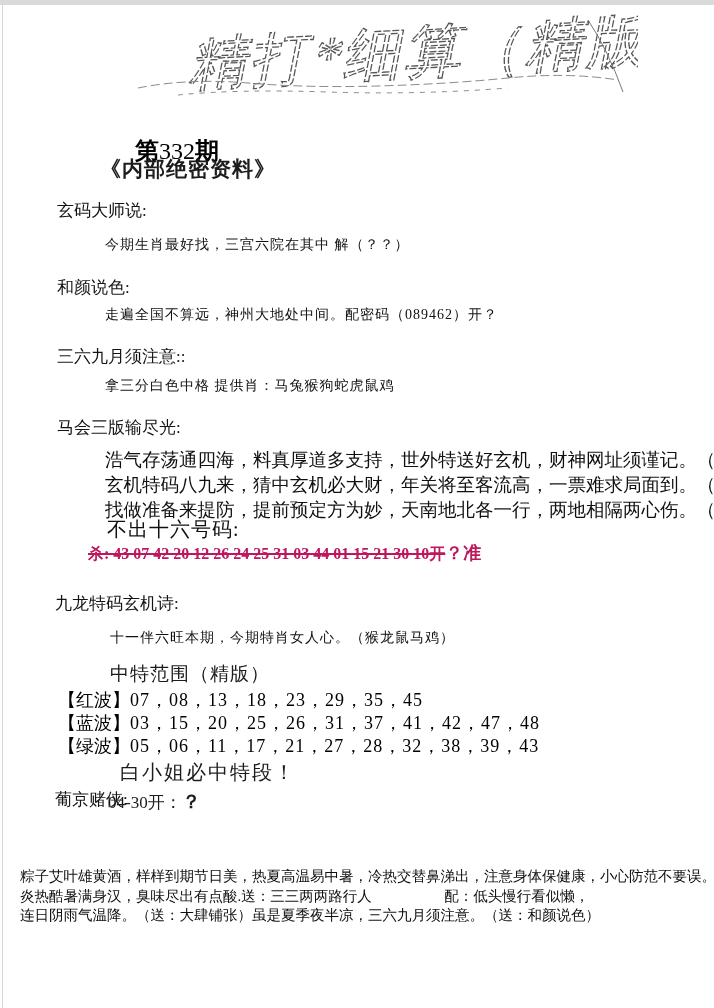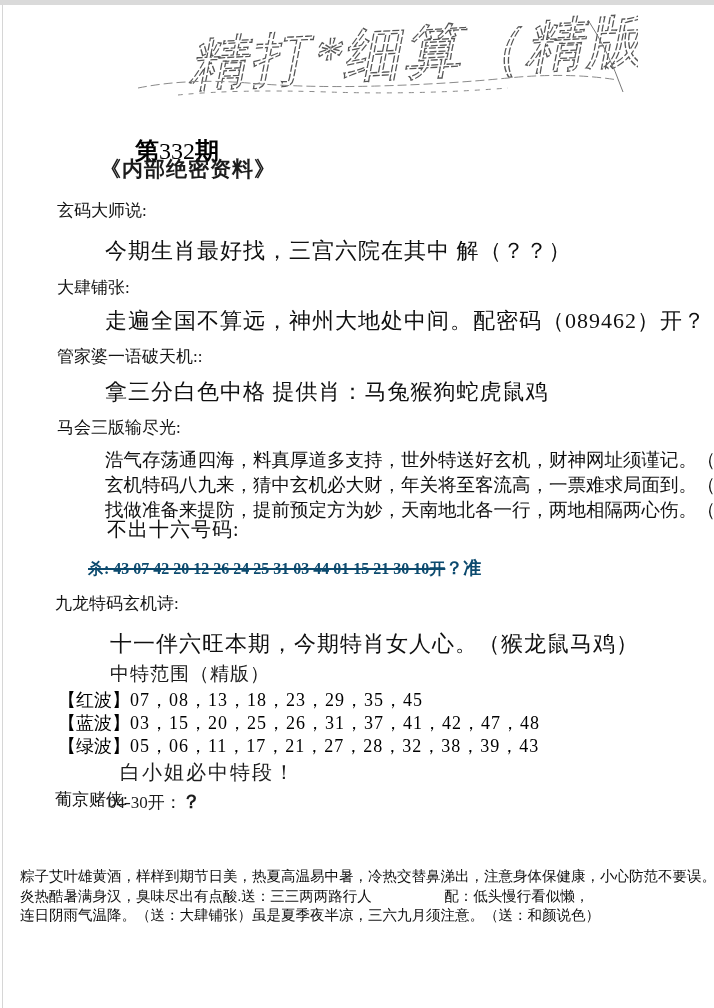--- a/index.html
+++ b/index.html
@@ -32,32 +32,32 @@
     left:135px;top:111px;
     font-family:"Liberation Sans","DejaVu Sans",sans-serif;
     font-size:24px;color:#000;margin-top:24px;
   }
   .issue-line .bold{font-weight:bold;}
   .issue-line .num{font-weight:normal;font-family:"Liberation Serif","DejaVu Serif",serif;}
 
   
   .secret{left:100px;top:155px;font-size:21px;font-weight:600;letter-spacing:1px;}
   .sec-label{font-size:17px;color:#141414;}
-  .sec-line{font-size:22px;color:#101010;letter-spacing:1px;}
+  .sec-line{font-size:14px;color:#101010;letter-spacing:1px;}
 
   .lbl-master{left:57px;top:199px;}
   .ln-master{left:105px;top:236px;}
   .lbl-huang{left:57px;top:276px;}
   .ln-huang{left:105px;top:306px;}
   .lbl-guan{left:57px;top:345px;}
   .ln-guan{left:105px;top:377px;}
   .lbl-mahui{left:57px;top:416px;}
   .poem{left:105px;top:448px;font-size:18.5px;line-height:25px;color:#101010;}
   .ln-sixteen{left:107px;top:516px;font-size:20px;letter-spacing:1px;}
-  .kill{left:88px;top:556px;font-size:16px;font-weight:bold;color:#0c4a6e;}
+  .kill{left:88px;top:541px;font-size:16px;font-weight:bold;color:#be185d;}
   .kill .struck{text-decoration:line-through;text-decoration-thickness:1.5px;}
   .kill .mark{font-size:18px;}
 
   .lbl-jiulong{left:55px;top:592px;}
   .ln-jiulong{left:110px;top:629px;}
   .ln-range{left:110px;top:661px;font-size:19px;letter-spacing:1px;}
 
   .waves{left:58px;top:689px;font-size:18px;line-height:23px;color:#000;}
   .waves .row{white-space:nowrap;}
   .waves .nums{letter-spacing:1px;}
@@ -86,24 +86,24 @@
   </svg>
 
 
   <div class="abs issue-line"><span class="bold">第</span><span class="num">332</span><span class="bold">期</span></div>
 
   <div class="abs secret">《内部绝密资料》</div>
 
   <div class="abs sec-label lbl-master">玄码大师说:</div>
   <div class="abs sec-line ln-master">今期生肖最好找，三宫六院在其中 解（？？）</div>
 
-  <div class="abs sec-label lbl-huang">大肆铺张:</div>
+  <div class="abs sec-label lbl-huang">和颜说色:</div>
   <div class="abs sec-line ln-huang">走遍全国不算远，神州大地处中间。配密码（089462）开？</div>
 
-  <div class="abs sec-label lbl-guan">管家婆一语破天机::</div>
+  <div class="abs sec-label lbl-guan">三六九月须注意::</div>
   <div class="abs sec-line ln-guan">拿三分白色中格 提供肖：马兔猴狗蛇虎鼠鸡</div>
 
   <div class="abs sec-label lbl-mahui">马会三版输尽光:</div>
   <div class="abs poem">
     <div>浩气存荡通四海，料真厚道多支持，世外特送好玄机，财神网址须谨记。（福）</div>
     <div>玄机特码八九来，猜中玄机必大财，年关将至客流高，一票难求局面到。（涂）</div>
     <div>找做准备来提防，提前预定方为妙，天南地北各一行，两地相隔两心伤。（拿）</div>
   </div>
 
   <div class="abs sec-line ln-sixteen">不出十六号码:</div>

